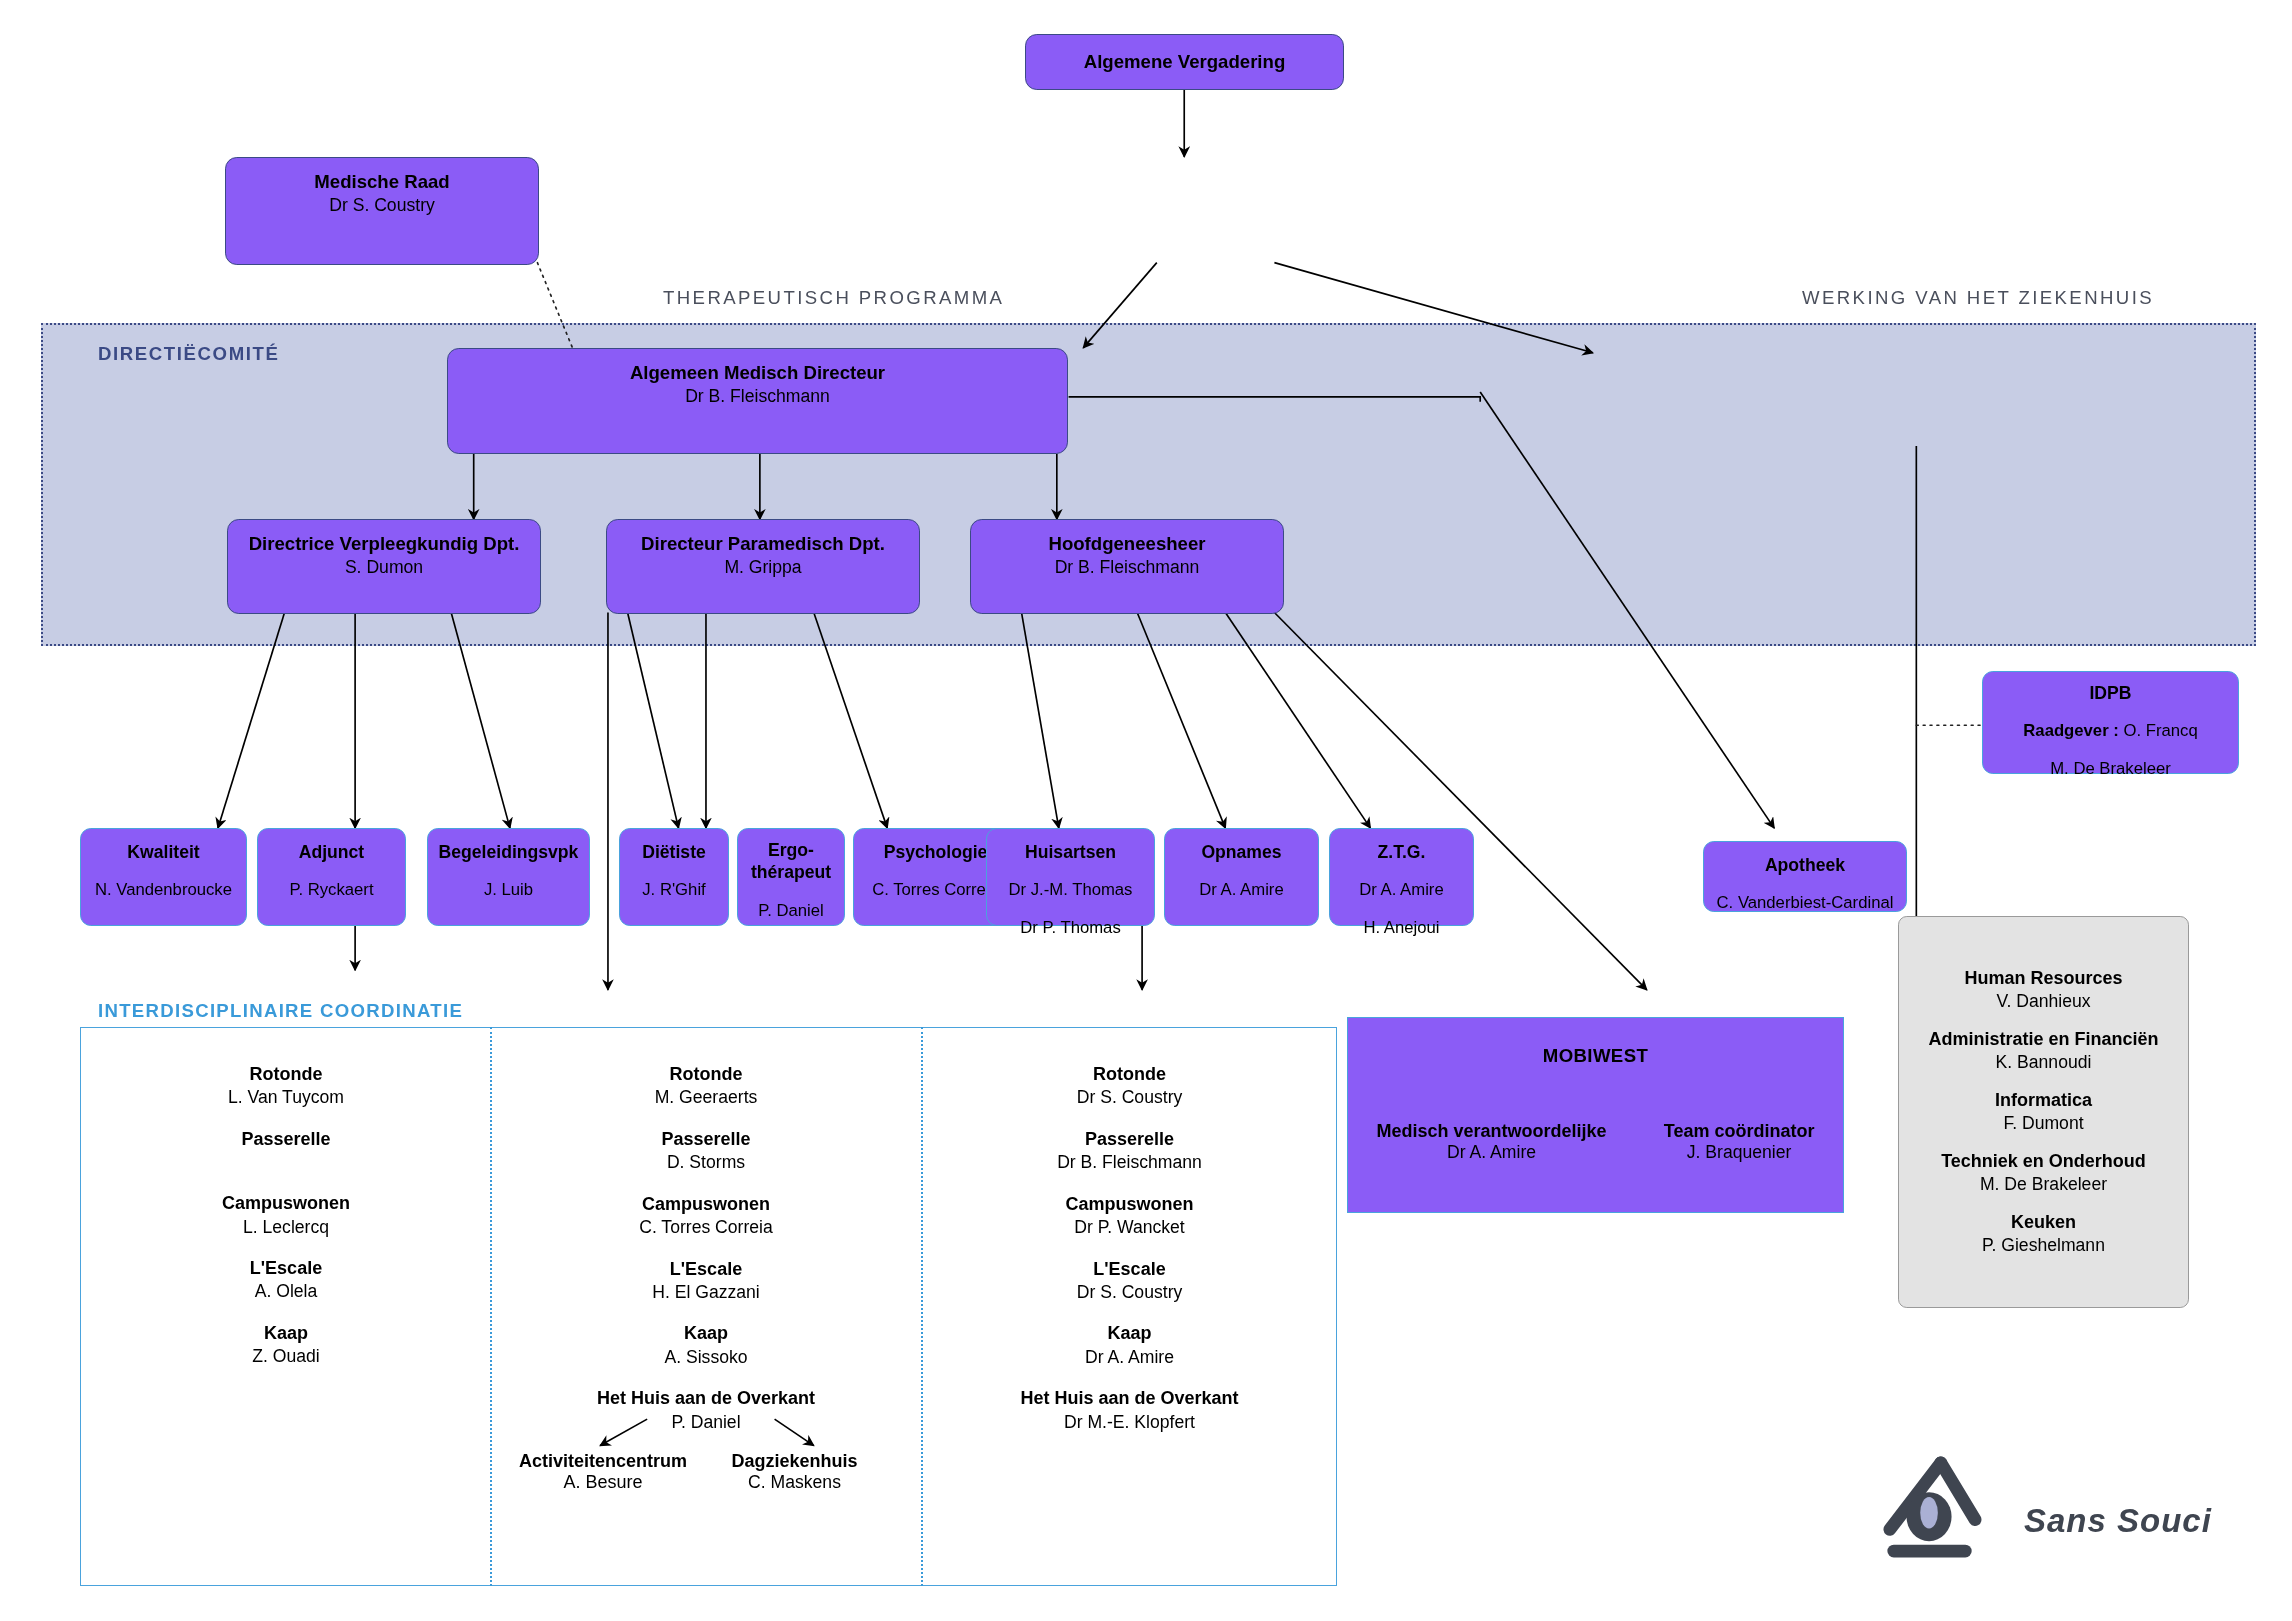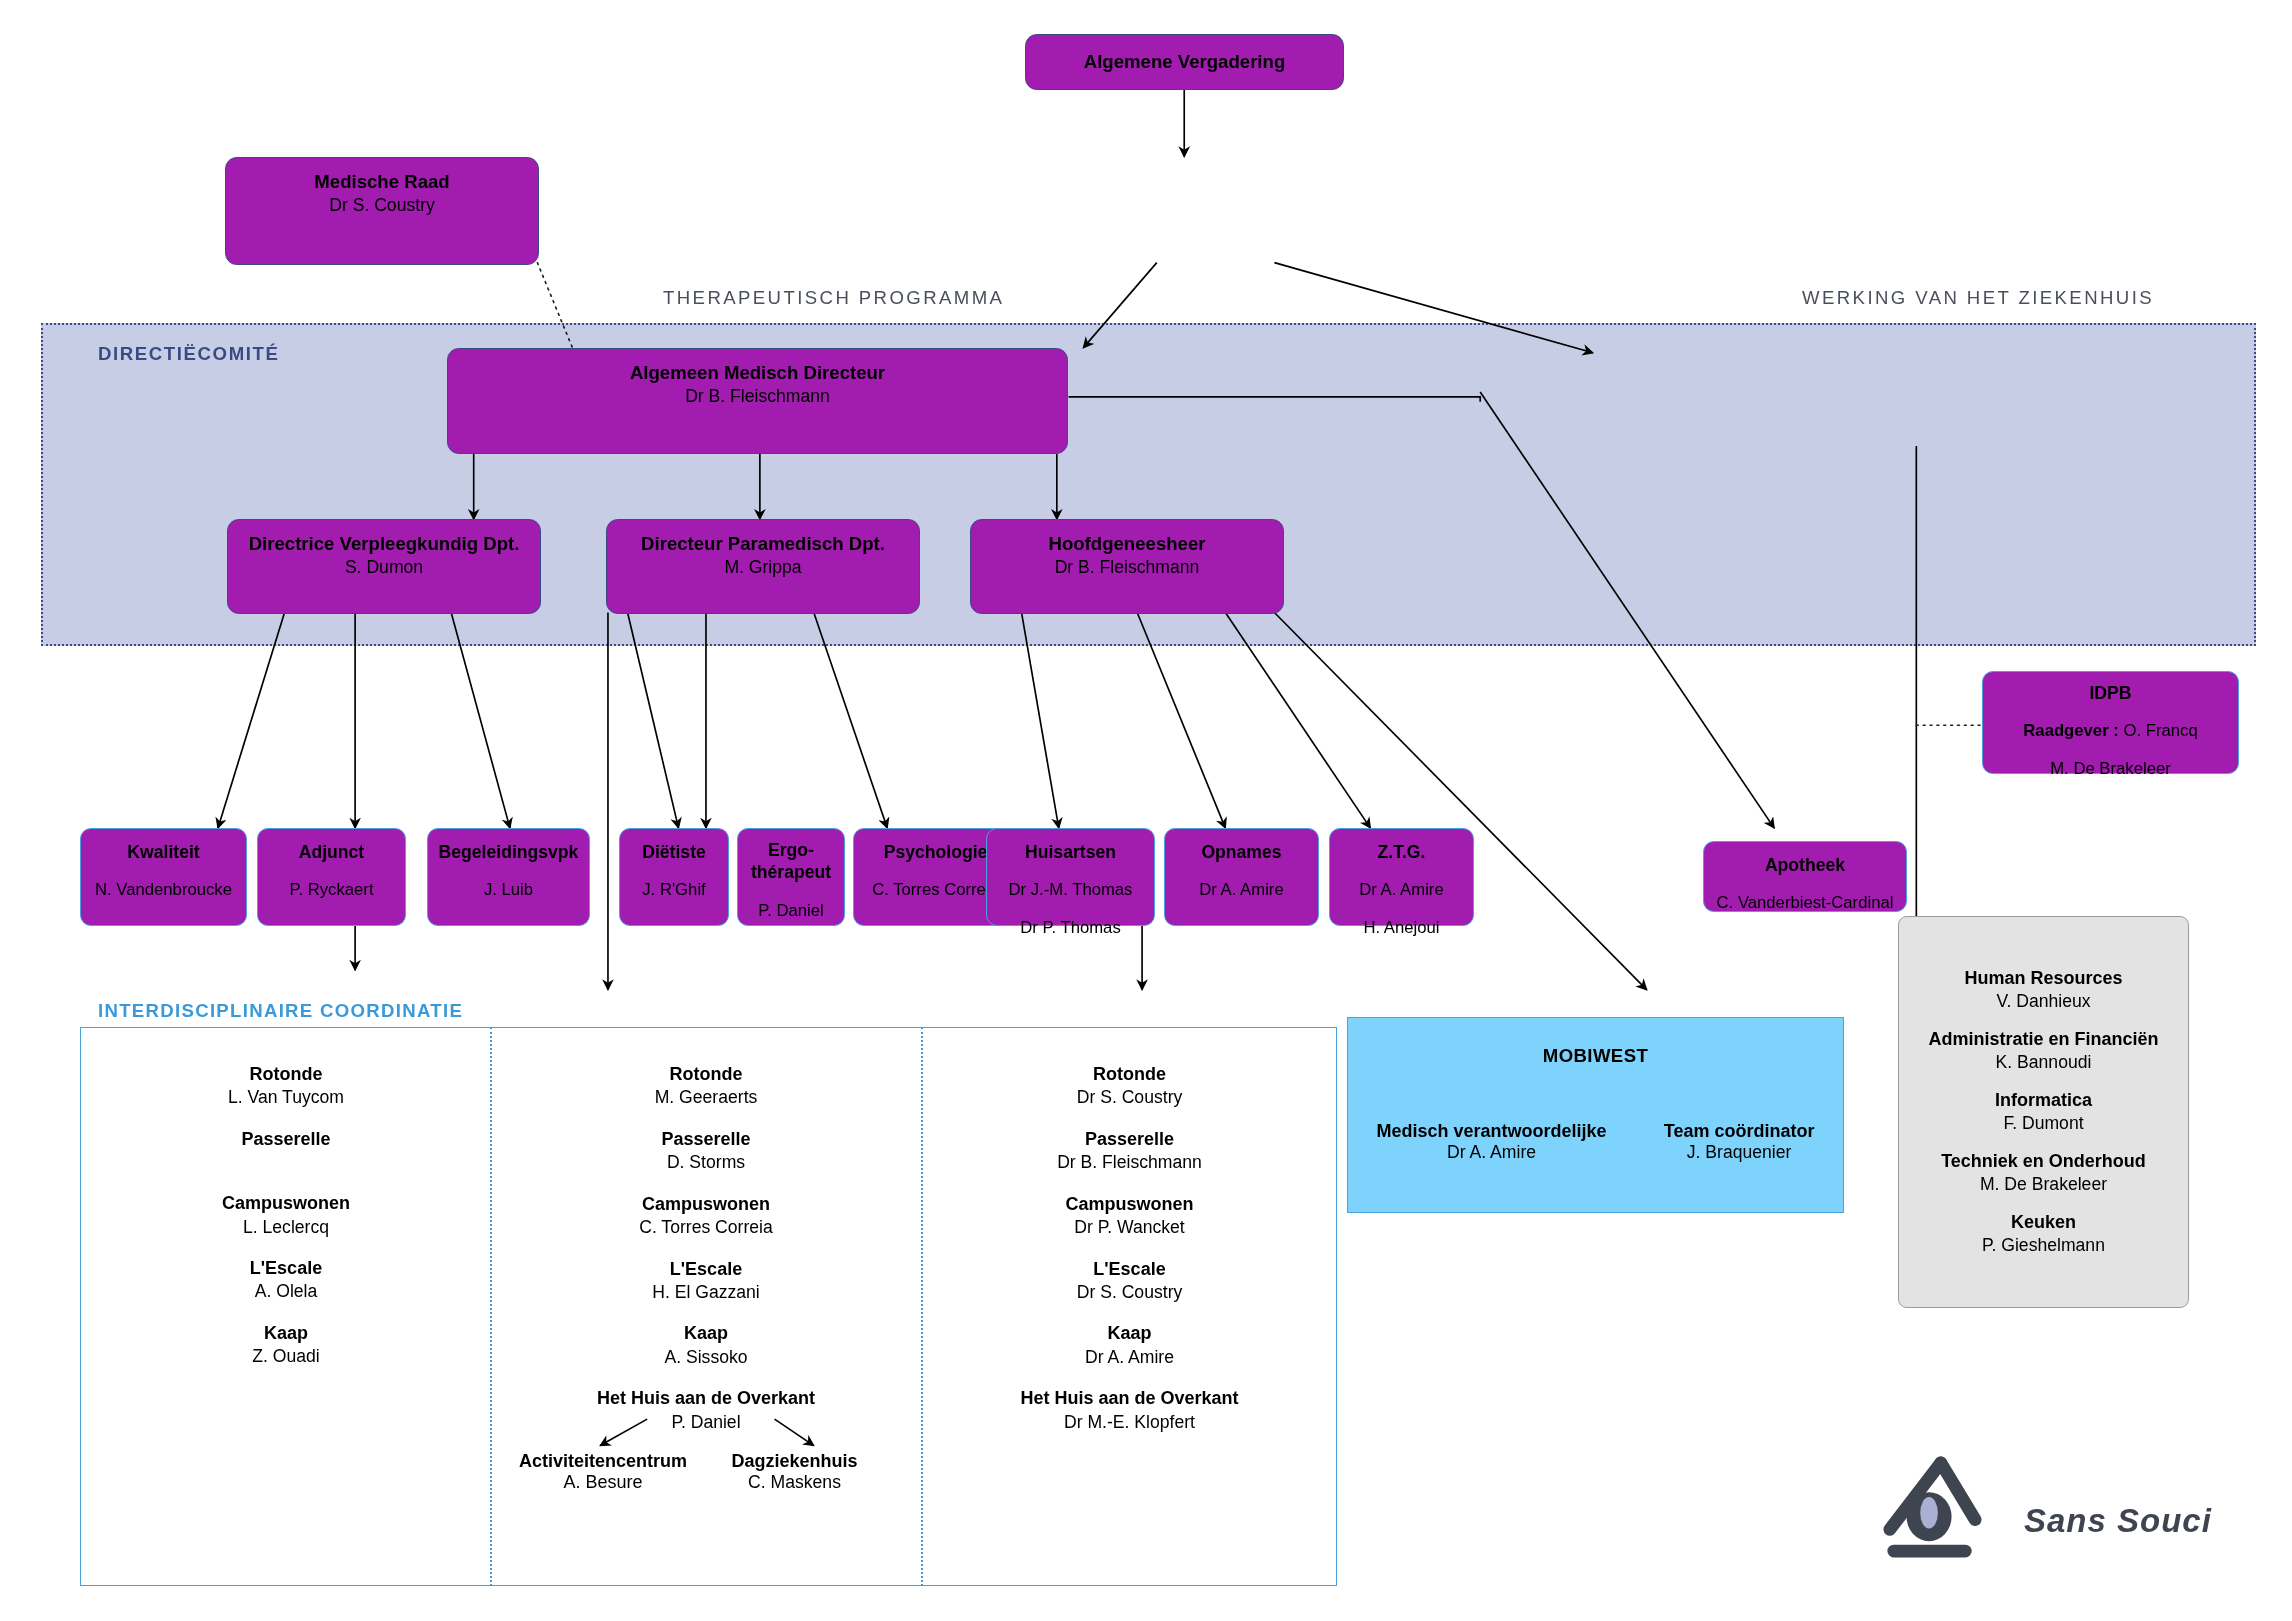--- a/index.html
+++ b/index.html
@@ -12,21 +12,21 @@
     position:relative;
     width:2293px;
     height:1621px;
     overflow:hidden;
     background:#fff;
   }
   .abs{position:absolute;box-sizing:border-box;}
 
   
   .node{
-    background:#a21caf;
+    background:#8b5cf6;
     border:1.6px solid #3b4a85;
     border-radius:11.8px;
     display:flex;
     flex-direction:column;
     padding-top:11.8px;
     z-index:6;
   }
   .node .t{font-weight:bold;font-size:18.6px;line-height:1.28;text-align:center;}
   .node .s{font-weight:normal;font-size:17.6px;line-height:1.28;text-align:center;}
 
@@ -73,21 +73,21 @@
   .vdot{
     border-left:2.9px dotted #3a9ad9;
     z-index:4;
   }
   .icol{z-index:5;text-align:center;}
   .icol .e{margin-bottom:18.6px;}
   .icol .e .t{font-weight:bold;font-size:18px;line-height:1.3;}
   .icol .e .s{font-weight:normal;font-size:17.6px;line-height:1.3;}
 
   
-  #mobiwest{border:1.6px solid #4aa3dd;background:#7dd3fc;z-index:5;}
+  #mobiwest{border:1.6px solid #4aa3dd;background:#8b5cf6;z-index:5;}
   #mobiwest .mt{font-weight:bold;font-size:18.6px;text-align:center;letter-spacing:0.4px;}
   .mobi-cols{display:flex;justify-content:space-around;width:100%;}
   .mobi-cols .t{font-weight:bold;font-size:18px;text-align:center;}
   .mobi-cols .s{font-weight:normal;font-size:17.6px;text-align:center;}
 
   
   #services{
     background:#e3e3e3;
     border:1.3px solid #9a9a9a;
     border-radius:8.8px;

